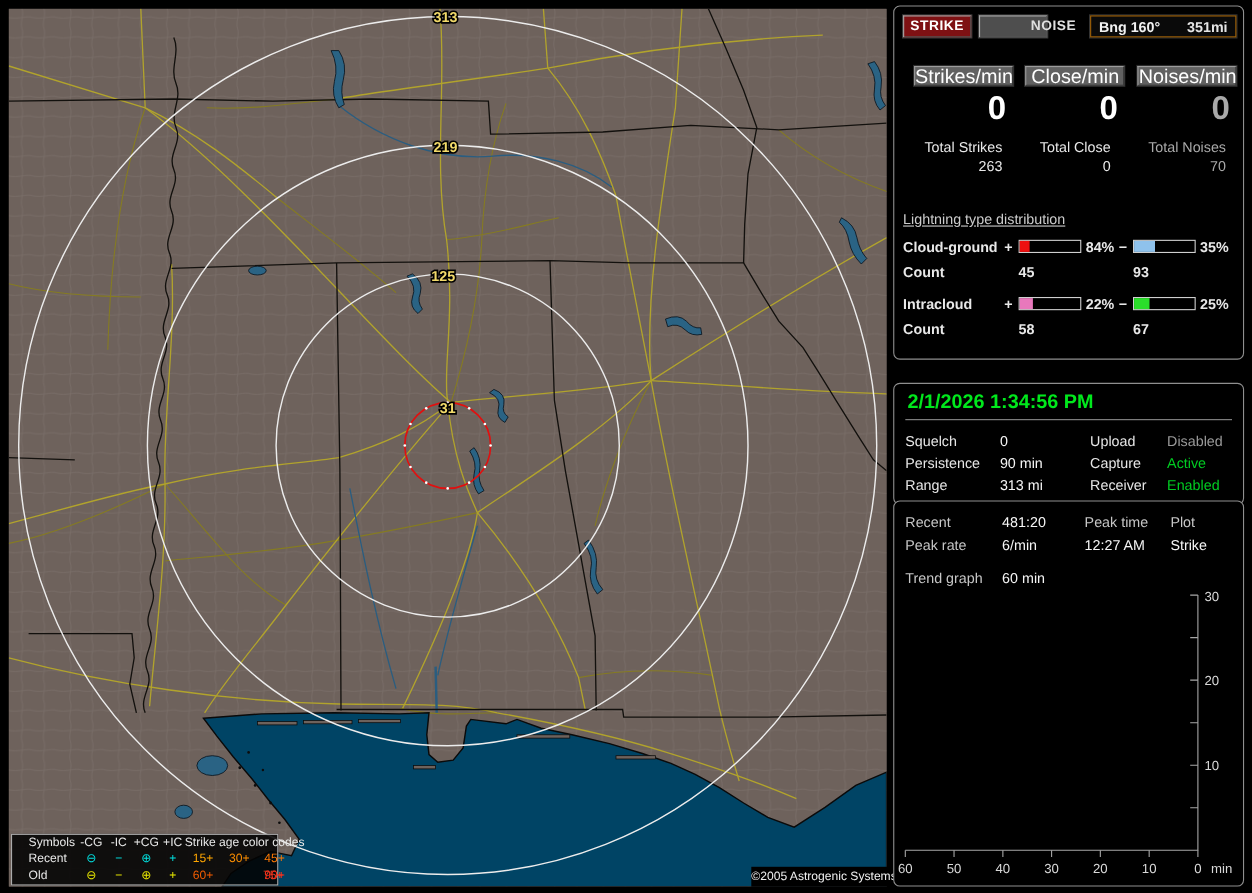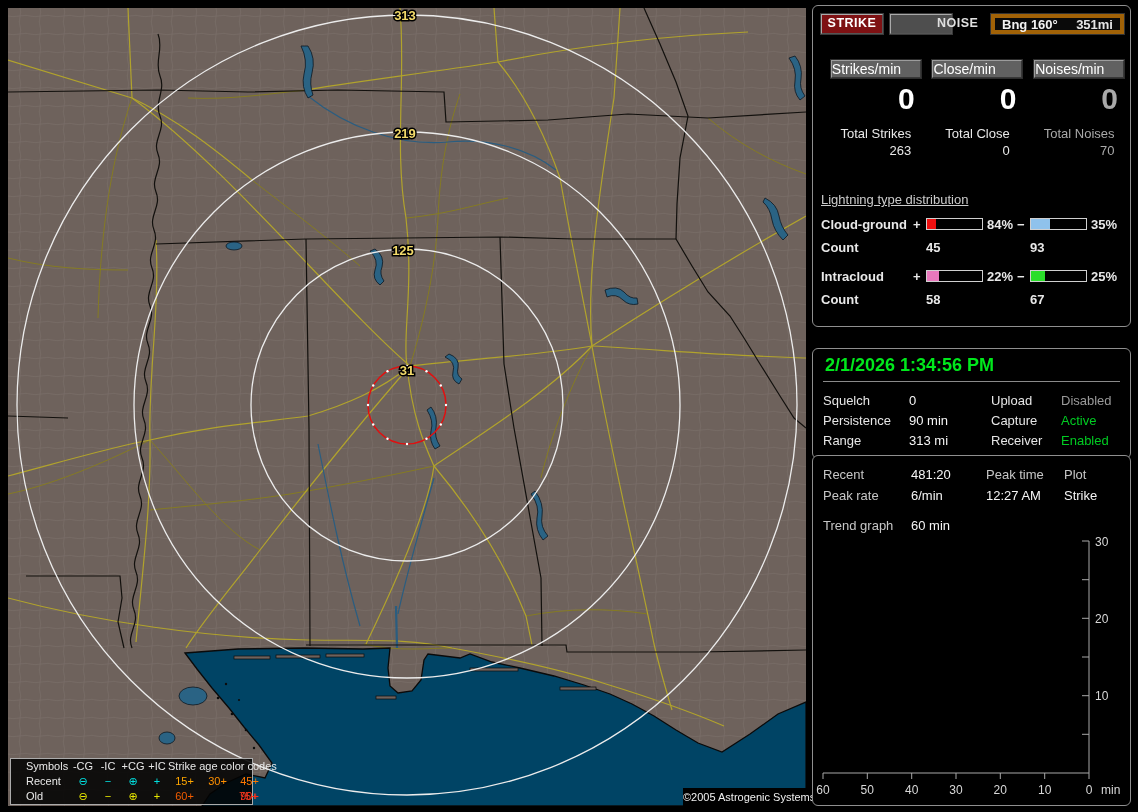--- a/index.html
+++ b/index.html
@@ -23,28 +23,28 @@
   #panelA{top:5px;height:322px;}
   #panelB{top:348px;height:111px;padding:4px 10px;}
   #panelC{top:455px;height:351px;padding:8px 10px;}
   
   .rowTop{display:flex;align-items:center;margin:8px 6px 0 8px;}
   .btn{box-sizing:border-box;height:20px;line-height:17px;text-align:center;font-weight:bold;
     font-size:12.5px;border:1px solid #aaa;border-bottom-color:#555;border-right-color:#555;
     box-shadow:0 0 0 1px #3a3a3a;}
   .btn-strike{width:62px;background:#7e1113;color:#fff;letter-spacing:.5px;}
   .btn-noise{width:62px;background:#4e4e4e;color:#e0e0e0;margin-left:7px;letter-spacing:.5px;padding-left:46px;}
-  .bng{margin-left:auto;width:133px;height:20px;box-sizing:border-box;border:4px solid #a16207;
+  .bng{margin-left:auto;width:133px;height:20px;box-sizing:border-box;border:1px solid #a16207;
     box-shadow:0 0 0 1px #333;background:#0a0a0a;display:flex;align-items:center;
     justify-content:space-between;padding:0 7px;font-weight:bold;font-size:13px;}
   .bng .brg{color:#f2f2f2}.bng .dist{color:#00dd22}
   .col3{display:grid;grid-template-columns:1fr 1fr 1fr;padding-left:12px;}
   .rateRow{margin-top:26px;}
   .rate-btn{width:90px;height:18px;line-height:16px;justify-self:center;box-sizing:border-box;
-    background:#616161;color:#fff;font-size:14px;text-align:left;border:1px solid #9c9c9c;
+    background:#616161;color:#fff;font-size:18px;text-align:center;border:1px solid #9c9c9c;
     border-bottom-color:#383838;border-right-color:#383838;box-shadow:0 0 0 1px #2c2c2c;}
   .zeroRow{margin-top:2px;}
   .bigzero{font-size:30px;font-weight:bold;color:#fff;text-align:right;padding-right:12px;line-height:38px;}
   .totalsRow{margin-top:8px;}
   .totcell{justify-self:center;text-align:center;}
   .totcell .tval{text-align:right;margin-top:2px;}
   .dimtxt{color:#a9a9a9 !important}
   
   .dist-title{margin:34px 8px 0 8px;color:#cccccc;text-decoration:underline;font-size:13px;}
   .dist-row{display:flex;align-items:center;margin:9px 8px 0 8px;font-weight:bold;height:16px;}

